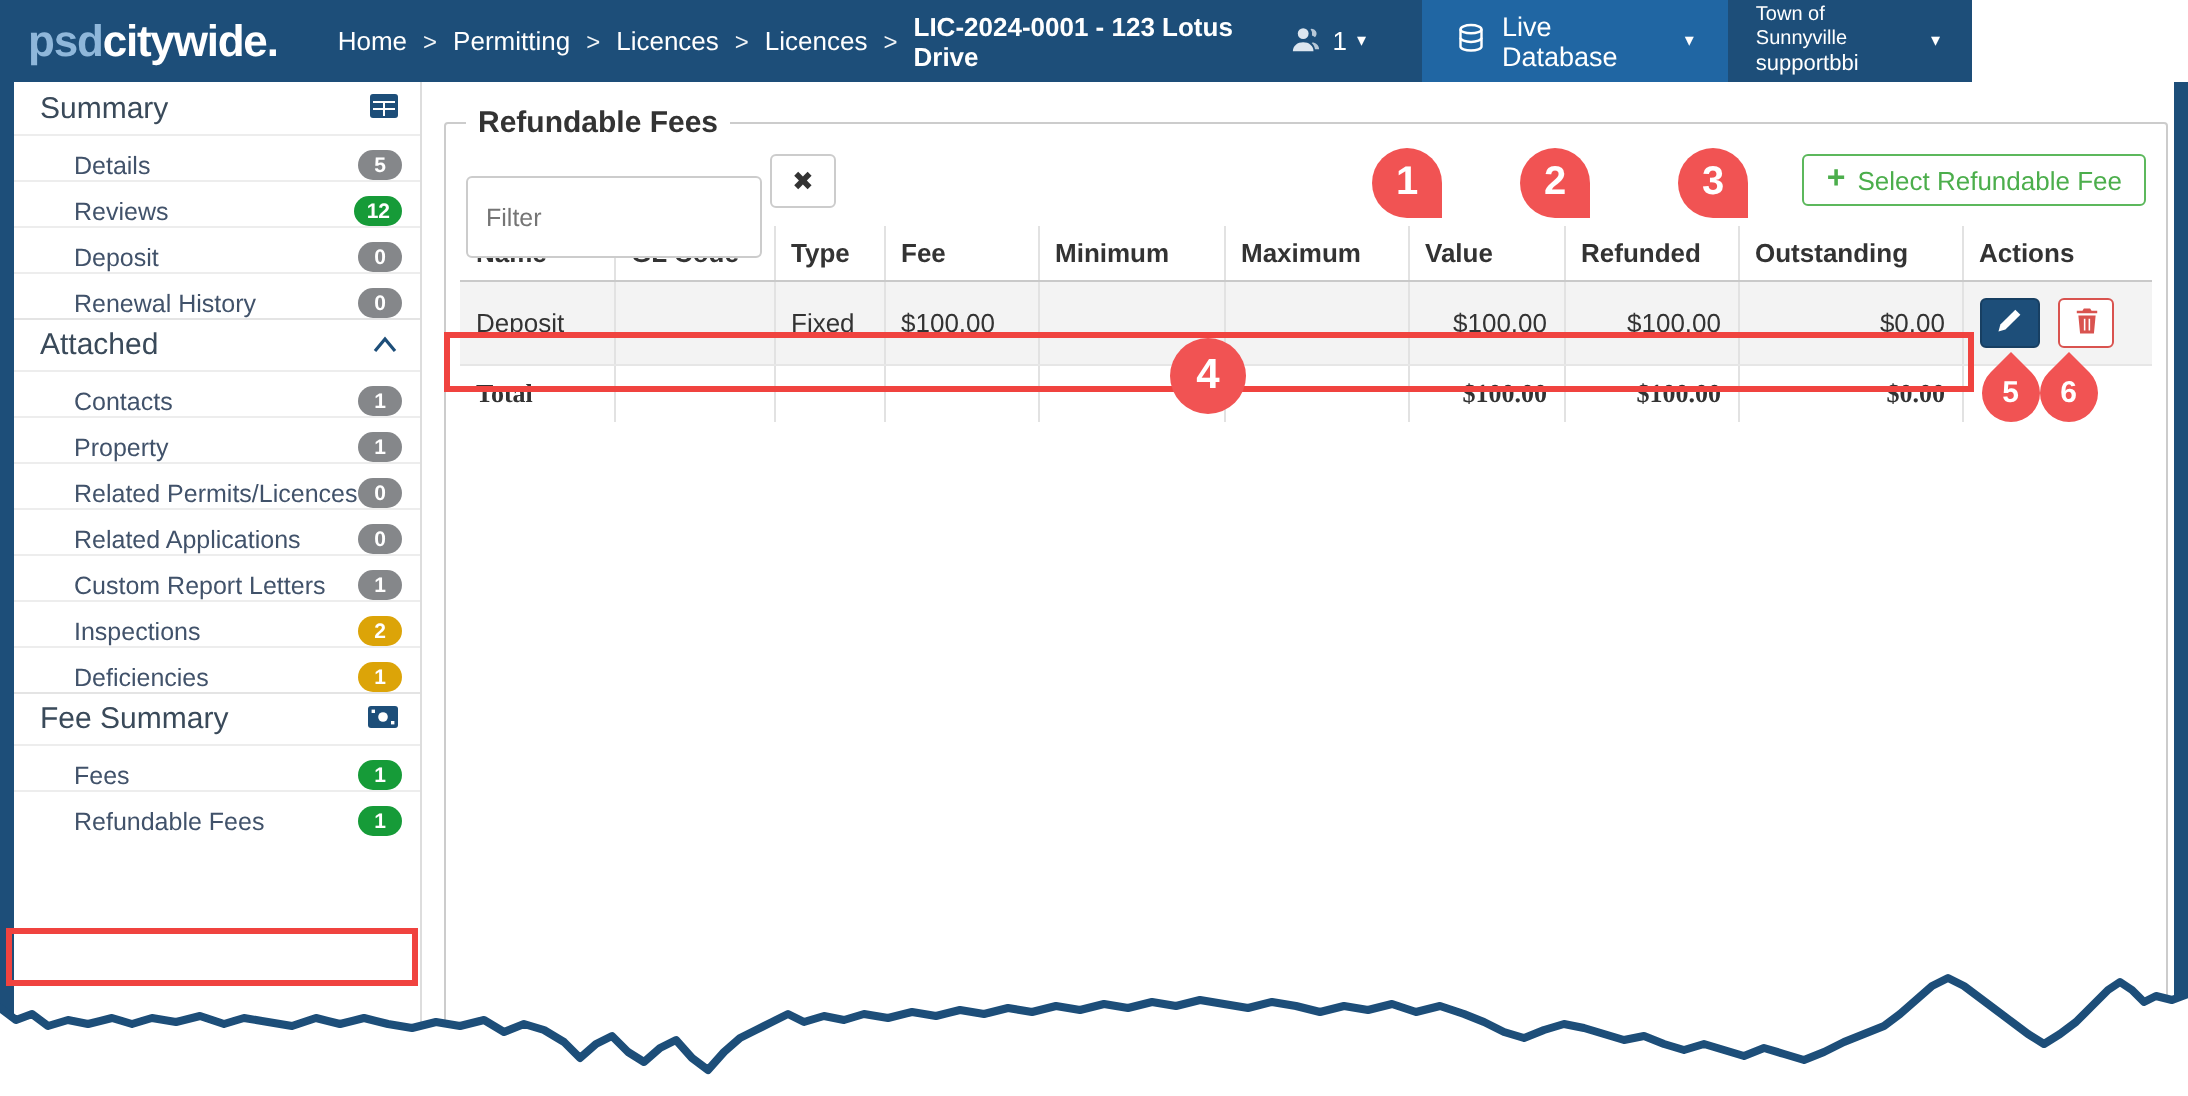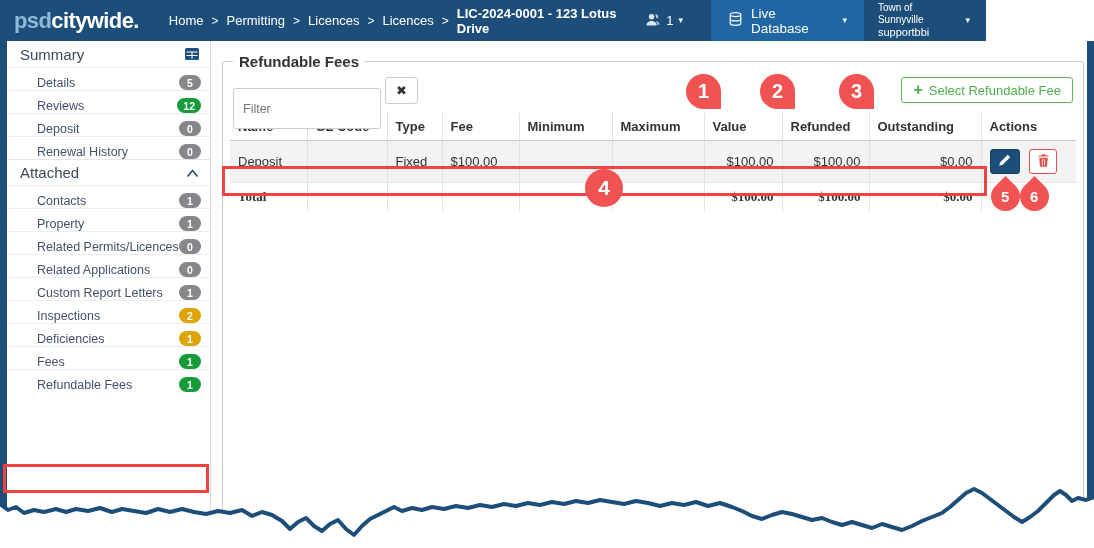--- a/index.html
+++ b/index.html
@@ -206,20 +206,29 @@
     </div>
   <div class="sub">
       <span>Inspections</span>
       <span class="badge orange">2</span>
     </div>
   <div class="sub">
       <span>Deficiencies</span>
       <span class="badge orange">1</span>
     </div>
 
+  <div class="group-h">
+    <span>Fee Summary</span>
+    <span><svg width="15" height="11">
+          <rect width="15" height="11" rx="1.5" fill="#1d4e79"></rect>
+          <circle cx="7.5" cy="5.5" r="2.4" fill="#fff"></circle>
+          <rect x="1.8" y="1.8" width="1.7" height="1.7" fill="#fff"></rect>
+          <rect x="11.5" y="7.5" width="1.7" height="1.7" fill="#fff"></rect>
+        </svg></span>
+  </div>
   <div class="sub">
       <span>Fees</span>
       <span class="badge green">1</span>
     </div>
   <div class="sub">
       <span>Refundable Fees</span>
       <span class="badge green">1</span>
     </div>
 
 </div>

